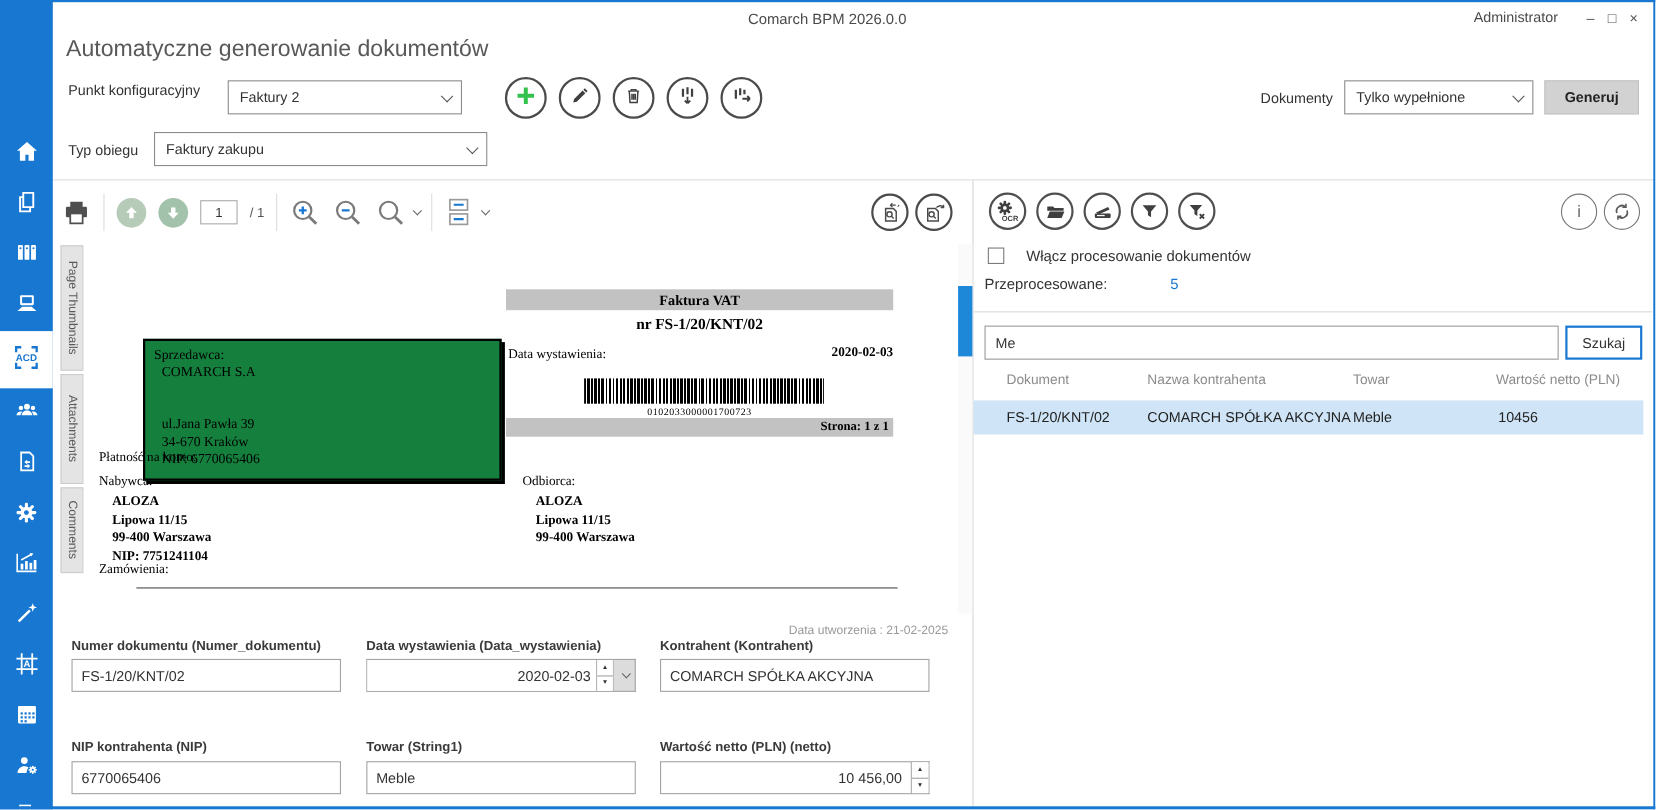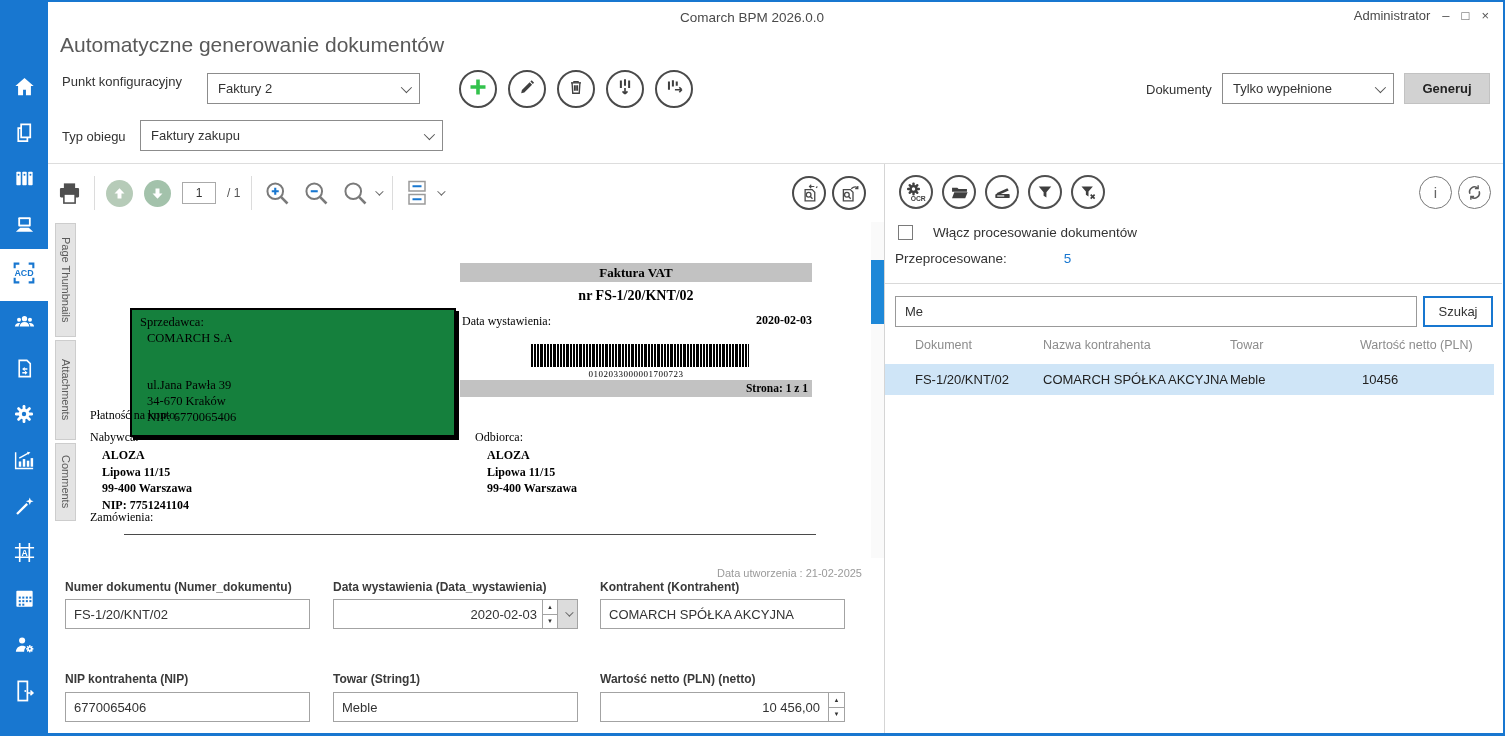--- a/index.html
+++ b/index.html
@@ -4,27 +4,27 @@
 <style>
   * { margin:0; padding:0; box-sizing:border-box; }
   html,body { width:1505px; height:736px; }
   body { font-family:"Liberation Sans", sans-serif; background:#fff; position:relative; overflow:hidden; color:#333; }
   .abs { position:absolute; }
 
   
   .win-frame { position:absolute; inset:0; border-top:2px solid #1877d0; border-right:2px solid #1877d0; border-bottom:3px solid #1877d0; pointer-events:none; z-index:60; }
 
   
-  .sidebar { position:absolute; left:0; top:0; width:48px; height:736px; background:#1877d0; z-index:40; display:flex; flex-direction:column; align-items:center; padding-top:65px; }
+  .sidebar { position:absolute; left:0; top:0; width:48px; height:736px; background:#1877d0; z-index:40; display:flex; flex-direction:column; align-items:center; padding-top:117px; }
   .side-item { width:48px; height:46px; display:flex; align-items:center; justify-content:center; flex:0 0 auto; }
   .side-item.active { background:#fff; height:52px; }
 
   
   .window-title { position:absolute; left:752px; top:10px; transform:translateX(-50%); font-size:13.5px; color:#4a4a4a; }
-  .titlebar-right { position:absolute; right:16px; top:8px; display:flex; align-items:center; gap:12px; }
+  .titlebar-right { position:absolute; right:16px; top:8px; display:flex; align-items:flex-end; gap:26px; }
   .user-name { font-size:13px; color:#4a4a4a; }
   .win-controls { display:flex; gap:12px; align-items:center; }
   .win-btn { font-size:13px; color:#555; line-height:1; cursor:default; }
 
   
   .page-title { position:absolute; left:60px; top:33px; font-size:21px; font-weight:400; color:#595959; }
   .lbl { font-size:13px; color:#333; }
   .select { border:1px solid #8c8c8c; background:#fff; height:31px; display:flex; align-items:center; padding:0 10px; font-size:13px; color:#333; justify-content:space-between; }
   .chev { width:8px; height:8px; border-right:1.5px solid #555; border-bottom:1.5px solid #555; transform:rotate(45deg) translateY(-2px); flex:0 0 auto; }
   .circle-btn { width:38px; height:38px; border:2px solid #4a4a4a; border-radius:50%; background:#fff; display:flex; align-items:center; justify-content:center; }

